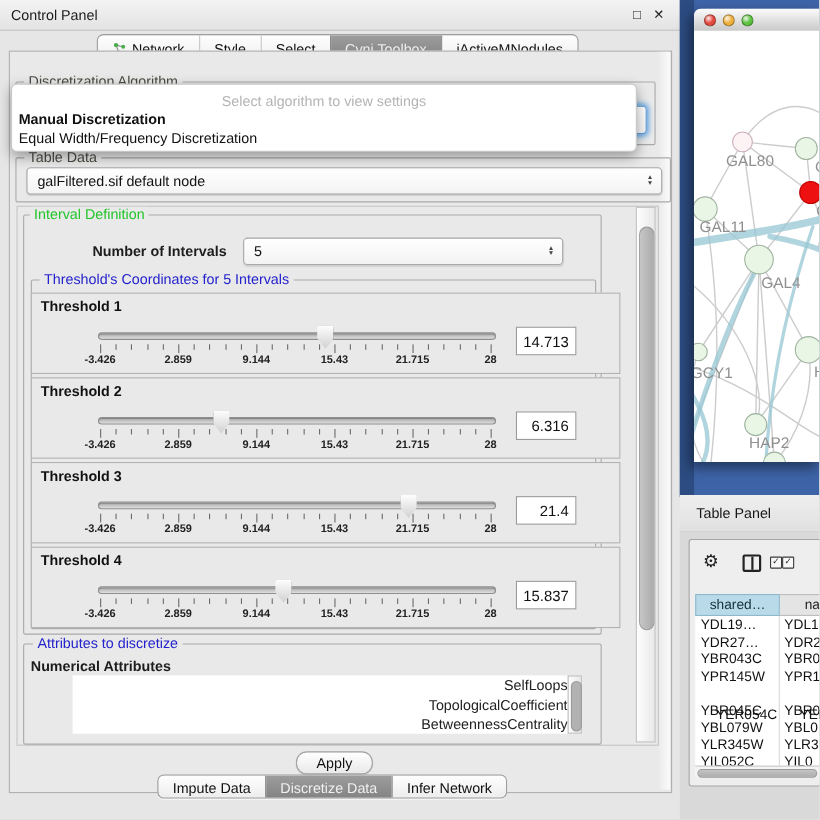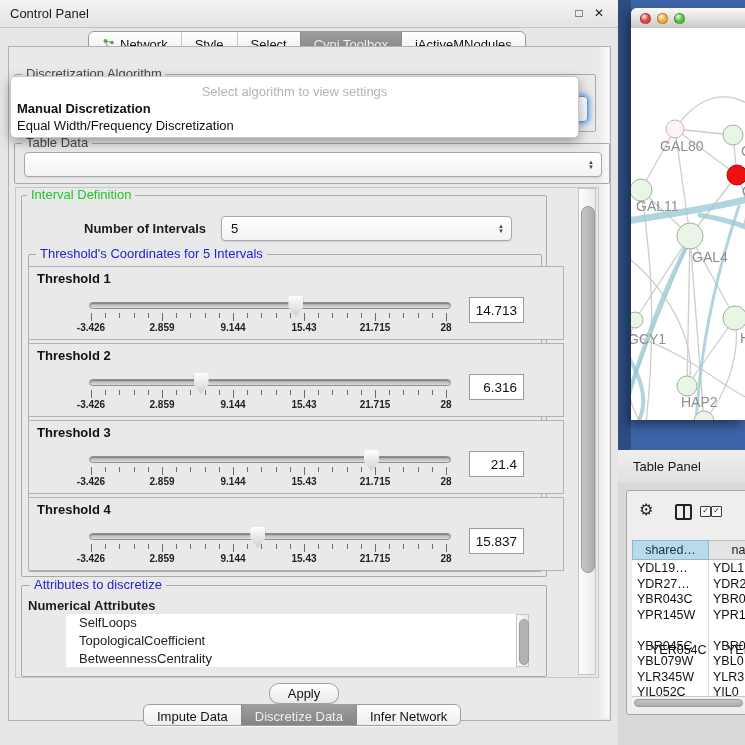--- a/index.html
+++ b/index.html
@@ -60,21 +60,21 @@
               background:linear-gradient(#fefefe,#d0d0d0);
               clip-path:polygon(8% 0%,92% 0%,100% 10%,100% 55%,50% 100%,0% 55%,0% 10%);
               filter:drop-shadow(0 0 1px #777);}
   .tick{position:absolute;width:1px;background:#6b6b6b;}
   .ticklabel{position:absolute;width:50px;text-align:center;font-size:10px;font-weight:bold;color:#222;}
   .thr-value{position:absolute;left:440px;top:30px;width:55px;height:26px;background:#fff;border:1px solid #9a9a9a;
              display:flex;align-items:center;justify-content:flex-end;padding-right:6px;box-sizing:border-box;
              font-size:13.5px;color:#111;}
 
   
-  .attrlist{left:66px;top:614px;width:450px;height:53px;background:#ffffff;overflow:hidden;}
+  .attrlist{left:66px;top:614px;width:450px;height:53px;background:#ffffff;overflow:hidden;text-align:right;}
   .attritem{height:18px;line-height:18px;padding-left:13px;font-size:13px;color:#222;}
 
   .btn{position:absolute;display:flex;align-items:center;justify-content:center;
        background:linear-gradient(#ffffff,#e9e9e9);border:1px solid #a2a2a2;border-radius:10px;
        font-size:13px;color:#111;box-shadow:0 1px 1px rgba(0,0,0,.12);}
 
   
   .rightbg{left:618px;top:0;width:127px;height:452px;background:#3e64a8;}
   .darkstrip{left:618px;top:0;width:13px;height:452px;background:#2c4c82;}
   .netwin{left:631px;top:8px;width:114px;height:412px;border-radius:6px 0 0 0;
@@ -160,20 +160,21 @@
 
   <div class="abs popup">
     <div class="ph">Select algorithm to view settings</div>
     <div class="opt" style="top:24px;font-weight:bold;">Manual Discretization</div>
     <div class="opt" style="top:41px;">Equal Width/Frequency Discretization</div>
   </div>
 
   <div class="abs group" style="left:14px;top:143px;width:594px;height:39px;"></div>
   <div class="abs legend lg-dark" style="left:22px;top:136px;">Table Data</div>
   <div class="abs combo" style="left:24px;top:152px;width:576px;height:23px;">
+    <span class="val">galFiltered.sif default node</span>
     <span class="stepper">
         <span>▲</span>
         <span>▼</span>
       </span>
   </div>
 
   <div class="abs" style="left:15px;top:187px;width:582px;height:489px;border:1px solid #c6c6c6;"></div>
   <div class="abs vsb-track" style="left:578px;top:188px;width:18px;height:487px;box-sizing:border-box;">
     <div class="sb-thumb" style="left:2px;top:17px;width:12px;height:365px;"></div>
   </div>

